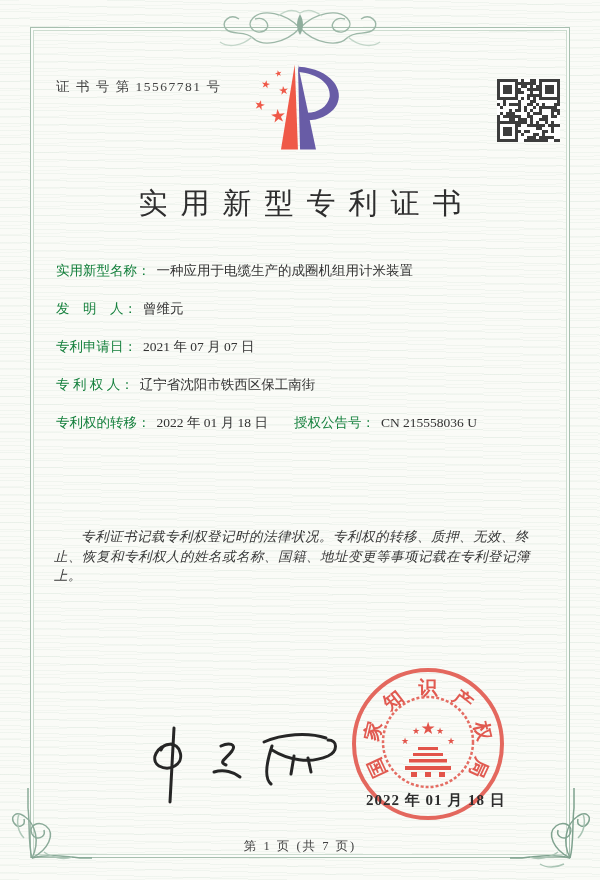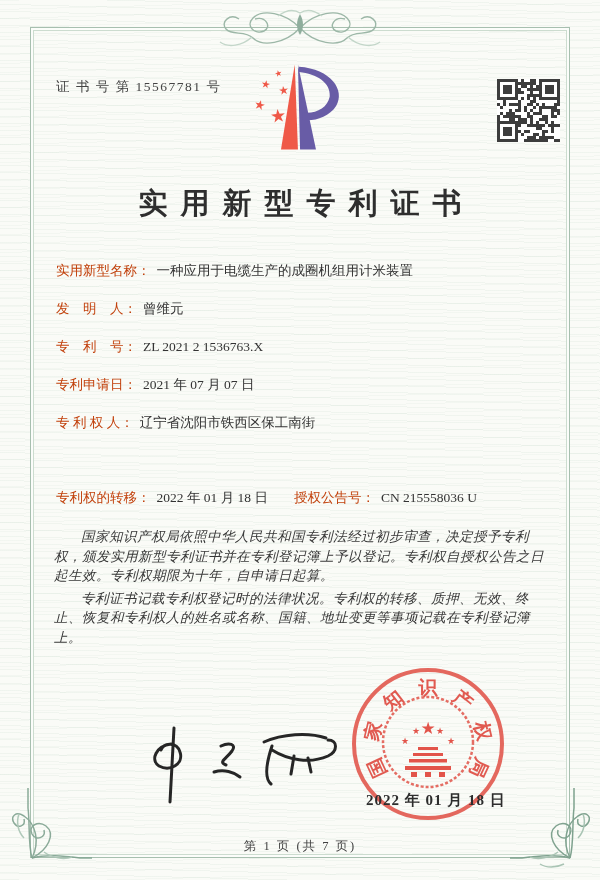--- a/index.html
+++ b/index.html
@@ -28,28 +28,28 @@
   .orn-bl{left:8px;top:780px;transform:scaleX(-1);opacity:.9;}
 
   .cert-no{position:absolute;left:56px;top:78px;font-size:13.5px;letter-spacing:1.5px;color:#444;}
 
   .logo{position:absolute;left:246px;top:58px;width:106px;height:98px;}
   .qr{position:absolute;left:497px;top:79px;width:63px;height:63px;background:#fff;}
   .qr i{position:absolute;width:3px;height:3px;background:#3d3d3d;}
 
   .title{
     position:absolute;left:0;right:0;top:184px;text-align:center;
-    font-size:29px;font-weight:700;letter-spacing:13px;text-indent:13px;color:#2e2e2e;
+    font-size:29px;font-weight:400;letter-spacing:13px;text-indent:13px;color:#2e2e2e;
   }
 
   .fields{position:absolute;left:56px;right:40px;top:260px;}
   .field-row{display:flex;align-items:baseline;font-size:13.5px;line-height:21px;margin-bottom:17px;white-space:nowrap;}
-  .f-label{flex:0 0 auto;margin-right:6px;color:#c2410c;}
+  .f-label{flex:0 0 auto;margin-right:6px;color:#15803d;}
   .f-value{color:#333;}
-  .pair2{margin-left:26px;margin-top:37px;}
+  .pair2{margin-left:26px;}
 
   .paragraphs{position:absolute;left:54px;right:46px;top:527px;}
   .paragraphs p{
     margin:0 0 3px;font-size:13.5px;line-height:19.5px;text-indent:2em;
     font-style:italic;color:#383838;letter-spacing:.5px;
   }
 
   .signer{
     position:absolute;left:57px;top:741px;
     font-family:"Liberation Sans","DejaVu Sans",sans-serif;
@@ -388,41 +388,36 @@
   <div class="fields">
     <div class="field-row">
       <span class="f-label">实用新型名称：</span>
       <span class="f-value">一种应用于电缆生产的成圈机组用计米装置</span>
     </div>
     <div class="field-row">
       <span class="f-label">发　明　人：</span>
       <span class="f-value">曾维元</span>
     </div>
     <div class="field-row">
-      <span class="f-label">专　利　号：</span>
-      <span class="f-value">ZL 2021 2 1536763.X</span>
-    </div>
-    <div class="field-row">
       <span class="f-label">专利申请日：</span>
       <span class="f-value">2021 年 07 月 07 日</span>
     </div>
     <div class="field-row">
       <span class="f-label">专 利 权 人：</span>
       <span class="f-value">辽宁省沈阳市铁西区保工南街</span>
     </div>
     <div class="field-row">
       <span class="f-label">专利权的转移：</span>
       <span class="f-value">2022 年 01 月 18 日</span>
       <span class="f-label pair2">授权公告号：</span>
       <span class="f-value">CN 215558036 U</span>
     </div>
   </div>
 
   <div class="paragraphs">
-    <p>国家知识产权局依照中华人民共和国专利法经过初步审查，决定授予专利权，颁发实用新型专利证书并在专利登记簿上予以登记。专利权自授权公告之日起生效。专利权期限为十年，自申请日起算。</p>
     <p>专利证书记载专利权登记时的法律状况。专利权的转移、质押、无效、终止、恢复和专利权人的姓名或名称、国籍、地址变更等事项记载在专利登记簿上。</p>
   </div>
 
 
   <svg class="signature" width="222" height="92" viewBox="0 0 222 92">
     <g fill="none" stroke="#262626" stroke-width="3" stroke-linecap="round">
       <path d="M45,28 C30,30 24,44 33,50 C44,56 58,48 54,36 C51,26 38,26 35,34"></path>
       <path d="M48,12 L44,86"></path>
       <path d="M95,30 C103,26 111,28 106,35 C100,43 92,46 100,49"></path>
       <path d="M88,56 C98,53 108,56 114,61"></path>

